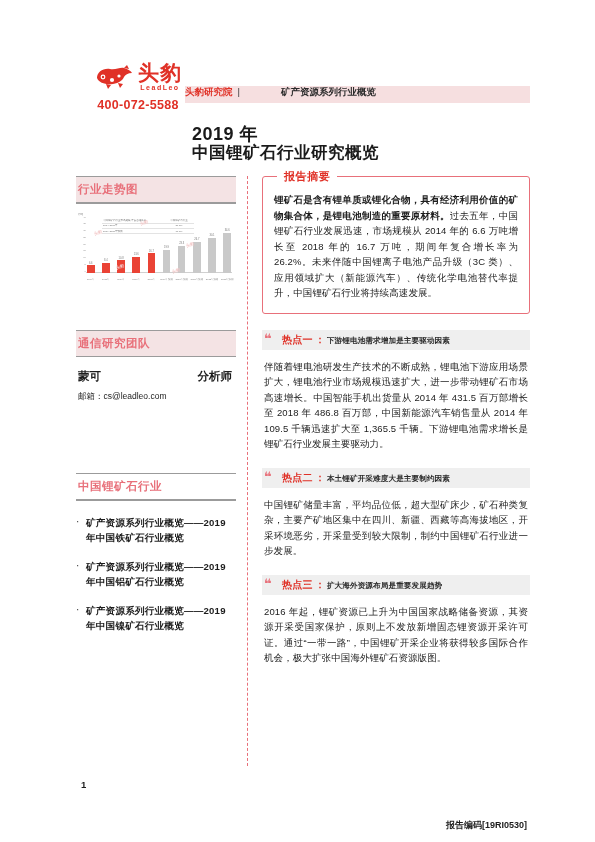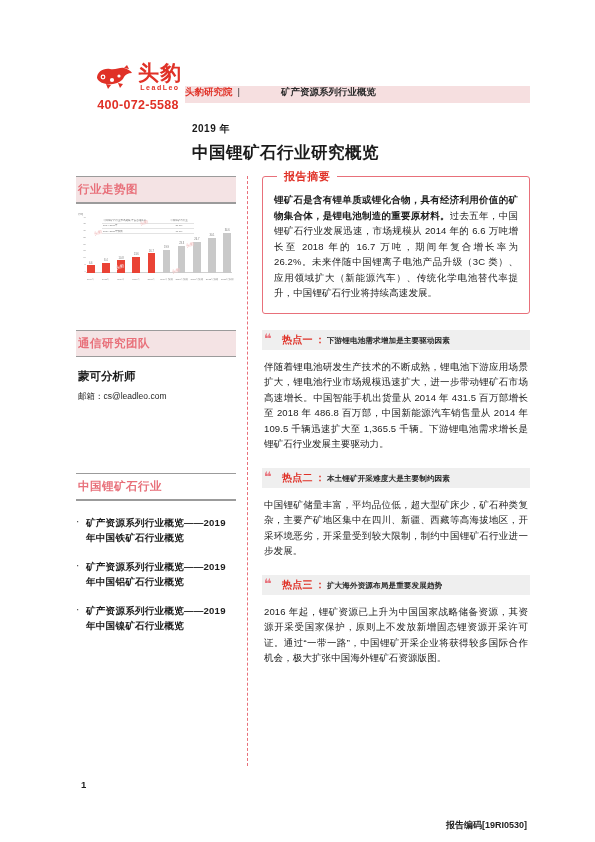--- a/index.html
+++ b/index.html
@@ -19,34 +19,34 @@
   .logo-phone { font-size: 12.5px; font-weight: bold; color: #e03127; letter-spacing: 0.3px; margin-top: 7px; }
 
   .header-band {
     position: absolute; left: 185px; top: 86px; width: 345px; height: 17px;
     background: #f6dfe0; display: flex; align-items: flex-start; 
   }
   .hb-brand { font-size: 9.5px; font-weight: bold; color: #e03127; }
   .hb-sep { font-size: 9.5px; color: #3b3b3b; margin: 0 5px; }
   .hb-series { font-size: 9.5px; font-weight: bold; color: #2b2b2b; margin-left: 36px; }
 
-  .doc-year { position: absolute; left: 192px; top: 122px; font-size: 10px; font-weight: bold; color: #1a1a1a; letter-spacing: 0.5px; }
+  .doc-year { position: absolute; left: 192px; top: 122px; font-size: 18px; font-weight: bold; color: #1a1a1a; letter-spacing: 0.5px; }
   .doc-title { position: absolute; left: 192px; top: 142px; font-size: 16.5px; font-weight: bold; color: #1a1a1a; letter-spacing: 0.5px; }
 
   
   .lcol { position: absolute; left: 76px; top: 176px; width: 160px; }
   .sec-head { position: relative; }
   .sec-rule { height: 1.3px; background: #9b9b9b; width: 100%; }
   .sec-title { font-size: 11.5px; font-weight: bold; color: #e8707a; padding: 5px 2px 5px 2px; letter-spacing: 0.5px; }
   .sec-title.pinkbg { background: #f4e3e4; }
 
   .chart-thumb { margin-top: 8px; width: 158px; height: 70px; position: relative; background: #fff; }
 
   .team-block { margin-top: 48px; }
-  .team-row { display: flex; justify-content: flex-start; margin-top: 12px; padding: 0 4px 0 2px; }
+  .team-row { display: flex; justify-content: space-between; margin-top: 12px; padding: 0 4px 0 2px; }
   .team-name { font-size: 11.5px; font-weight: bold; color: #1c1c1c; }
   .team-role { font-size: 11.5px; font-weight: bold; color: #1c1c1c; }
   .team-mail { font-size: 8.5px; color: #1c1c1c; margin-top: 7px; padding-left: 2px; }
 
   .related-block { margin-top: 70px; }
   .rel-list { margin-top: 14px; }
   .rel-item { display: flex; margin-bottom: 14px; }
   .rel-dot { font-size: 10px; color: #333; width: 10px; flex: none; line-height: 14px; }
   .rel-txt { font-size: 9.6px; color: #1c1c1c; font-weight: bold; line-height: 15px; letter-spacing: 0.2px; }
 

